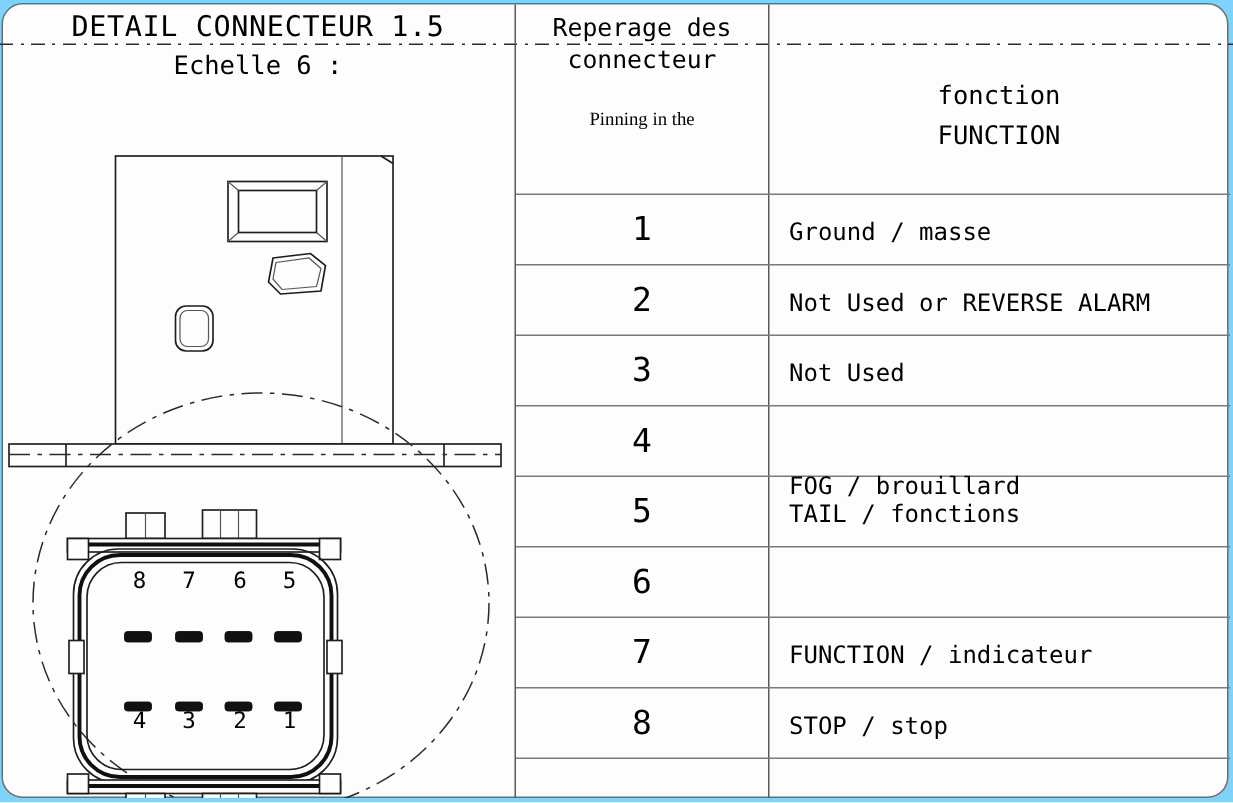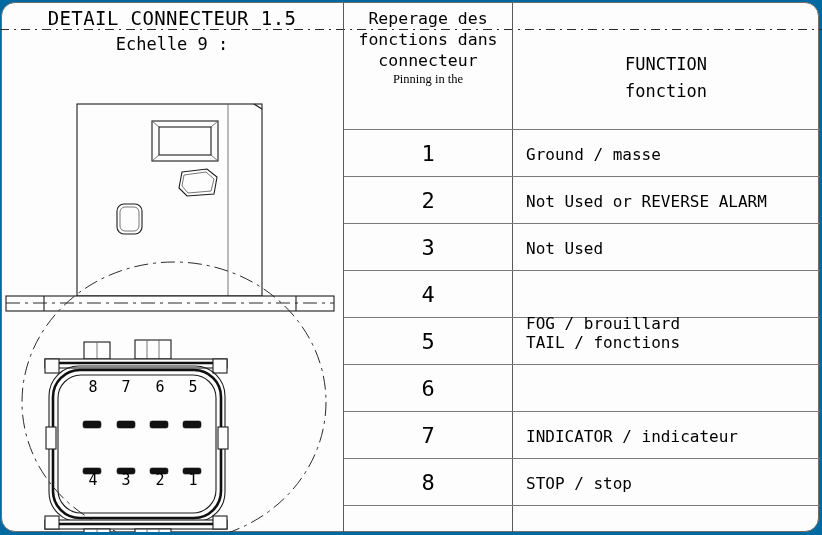--- a/index.html
+++ b/index.html
@@ -8,21 +8,21 @@
     padding: 0;
     background: #ffffff;
   }
   body {
     font-family: "DejaVu Sans Mono", "Liberation Mono", monospace;
   }
   #sheet {
     position: relative;
     width: 822px;
     height: 535px;
-    background: #0369a1;
+    background: #7dd3fc;
     overflow: hidden;
     box-sizing: border-box;
   }
 
   
   #frame {
     position: absolute;
     left: 1px;
     top: 2px;
     width: 818px;
@@ -149,21 +149,21 @@
 
 <div id="sheet">
 
   <div id="frame"></div>
 
   <div class="dashdot-h" style="left:0px; top:29px; width:822px; height:1.4px;"></div>
 
   <div id="left-panel">
 
     <div id="title-1">DETAIL CONNECTEUR 1.5</div>
-    <div id="title-2">Echelle 9 :</div>
+    <div id="title-2">Echelle 6 :</div>
 
     <svg width="340" height="460" viewBox="0 0 340 460" style="position:absolute; left:0px; top:69px;" xmlns="http://www.w3.org/2000/svg">
 
       <defs>
         <style>
           .ln   { fill:none; stroke:#1d1d1d; stroke-width:1.1; }
           .lnf  { fill:#fdfdfd; stroke:#1d1d1d; stroke-width:1.1; }
           .thin { fill:none; stroke:#555; stroke-width:0.8; }
           .dd   { fill:none; stroke:#2b2b2b; stroke-width:1.0;
                   stroke-dasharray:14 5 3 5; }
@@ -270,29 +270,28 @@
     <div style="position:absolute; left:182px; top:468px; width:18px;
                 text-align:center; font-size:15px; color:#000;">1</div>
   </div>
 
   <div id="table">
 
     <div class="col-div" style="height:529px;"></div>
 
     <div class="hdr-cell" id="hdr-fr">
       <div>Reperage des</div>
-      <div>fonctions dans</div>
       <div>connecteur</div>
     </div>
     <div class="hdr-cell" id="hdr-fr-sub">
       <div>Pinning in the</div>
     </div>
     <div class="hdr-cell" id="hdr-fn">
+      <div>fonction</div>
       <div>FUNCTION</div>
-      <div>fonction</div>
     </div>
 
     <div class="row-line" style="top:126px;"></div>
     <div class="row-line" style="top:173px;"></div>
     <div class="row-line" style="top:220px;"></div>
     <div class="row-line" style="top:267px;"></div>
     <div class="row-line" style="top:314px;"></div>
     <div class="row-line" style="top:361px;"></div>
     <div class="row-line" style="top:408px;"></div>
     <div class="row-line" style="top:455px;"></div>
@@ -309,19 +308,19 @@
 
     <div class="pin-num" style="top:279px;">4</div>
     <div class="fn-text" style="top:283px;margin-top:28px;">FOG / brouillard</div>
 
     <div class="pin-num" style="top:326px;">5</div>
     <div class="fn-text" style="top:330px;">TAIL / fonctions</div>
 
     <div class="pin-num" style="top:373px;">6</div>
 
     <div class="pin-num" style="top:420px;">7</div>
-    <div class="fn-text" style="top:424px;">INDICATOR / indicateur</div>
+    <div class="fn-text" style="top:424px;">FUNCTION / indicateur</div>
 
     <div class="pin-num" style="top:467px;">8</div>
     <div class="fn-text" style="top:471px;">STOP / stop</div>
   </div>
 
 </div>
 
 </body></html>

